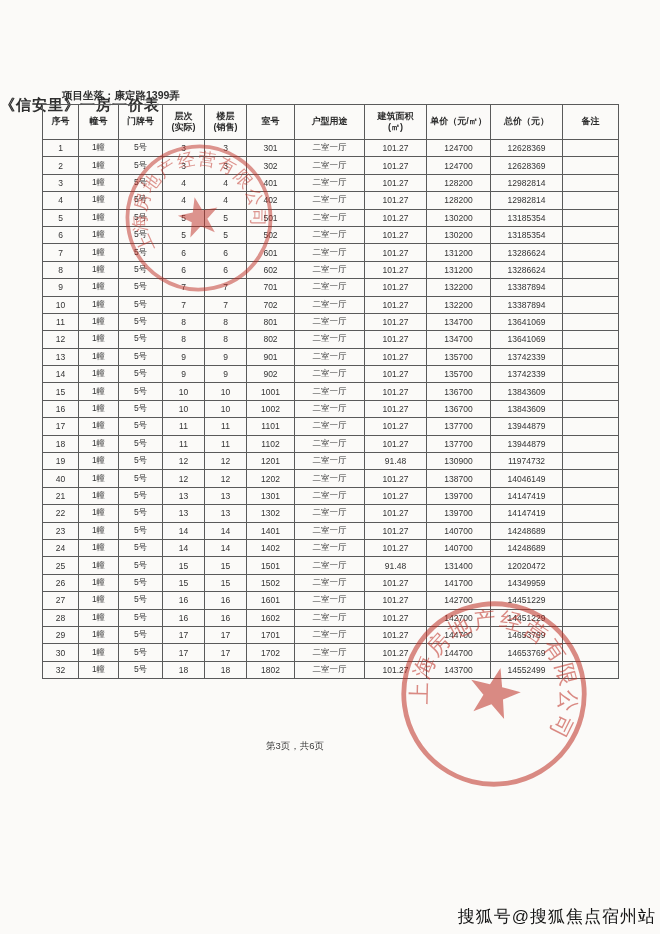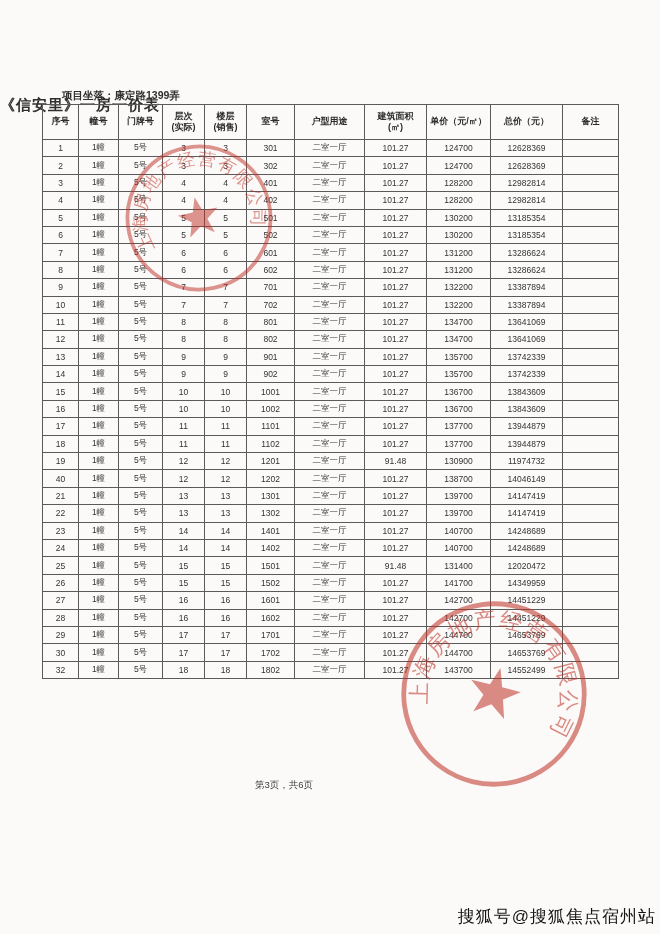--- a/index.html
+++ b/index.html
@@ -35,22 +35,22 @@
     overflow:hidden; white-space:nowrap;
   }
   table.price-table th {
     font-size:9px; font-weight:bold; height:34px; line-height:1.25;
     color:#2b2b2b;
   }
   table.price-table td {
     font-size:8.5px; height:16.4px; font-weight:normal;
   }
   .page-footer {
-    position:absolute; top:779px; left:0; width:568px;
-    text-align:center; font-size:9.5px; color:#3a3a3a;
+    position:absolute; top:740px; left:0; width:568px;
+    text-align:center; font-size:9.5px; color:#3a3a3a;padding-left:11px;
   }
   .stamp {
     position:absolute; pointer-events:none;
   }
   .stamp-top { left:123px; top:142px; width:152px; height:152px; opacity:.5; transform:rotate(-12deg); }
   .stamp-bottom { left:398px; top:598px; width:192px; height:192px; opacity:.55; transform:rotate(14deg); }
   .watermark {
     position:absolute; right:4px; bottom:6px;
     font-size:17px; font-weight:normal; color:#141414; letter-spacing:1px;
   }

